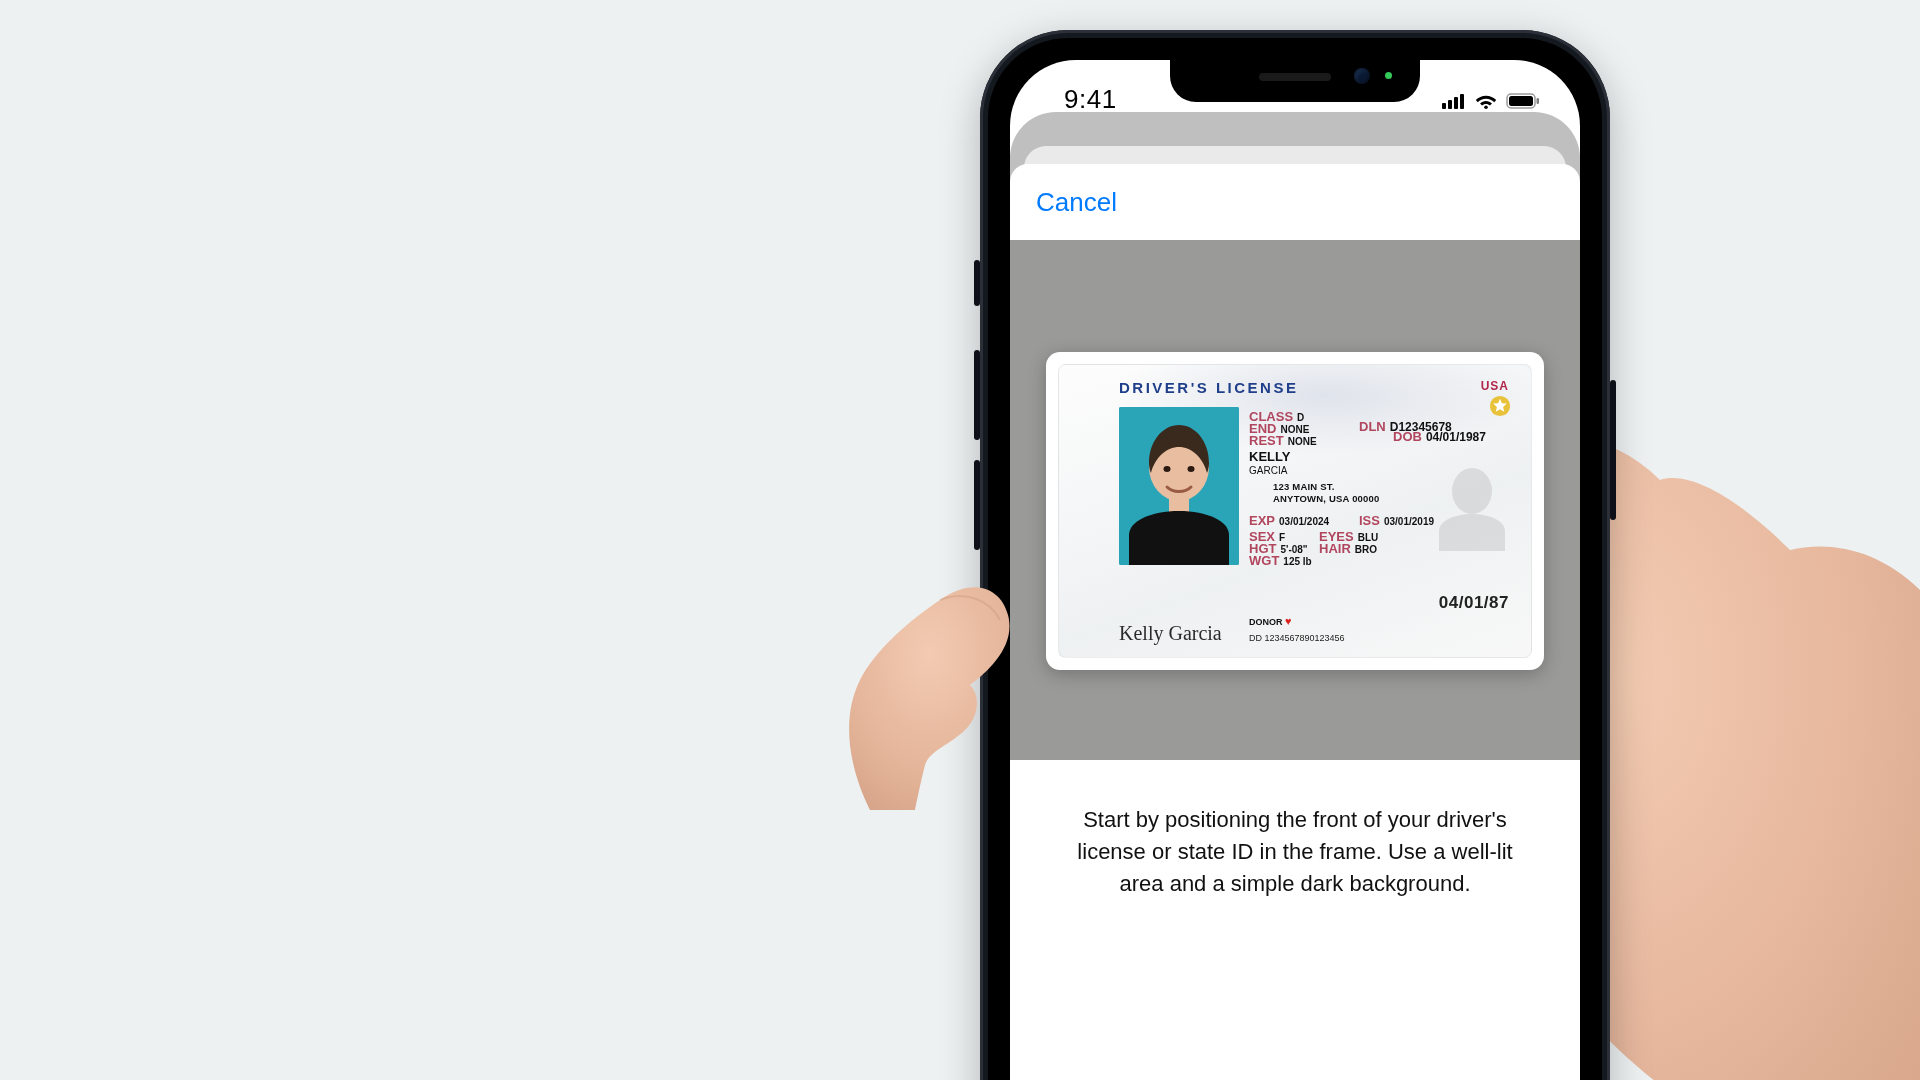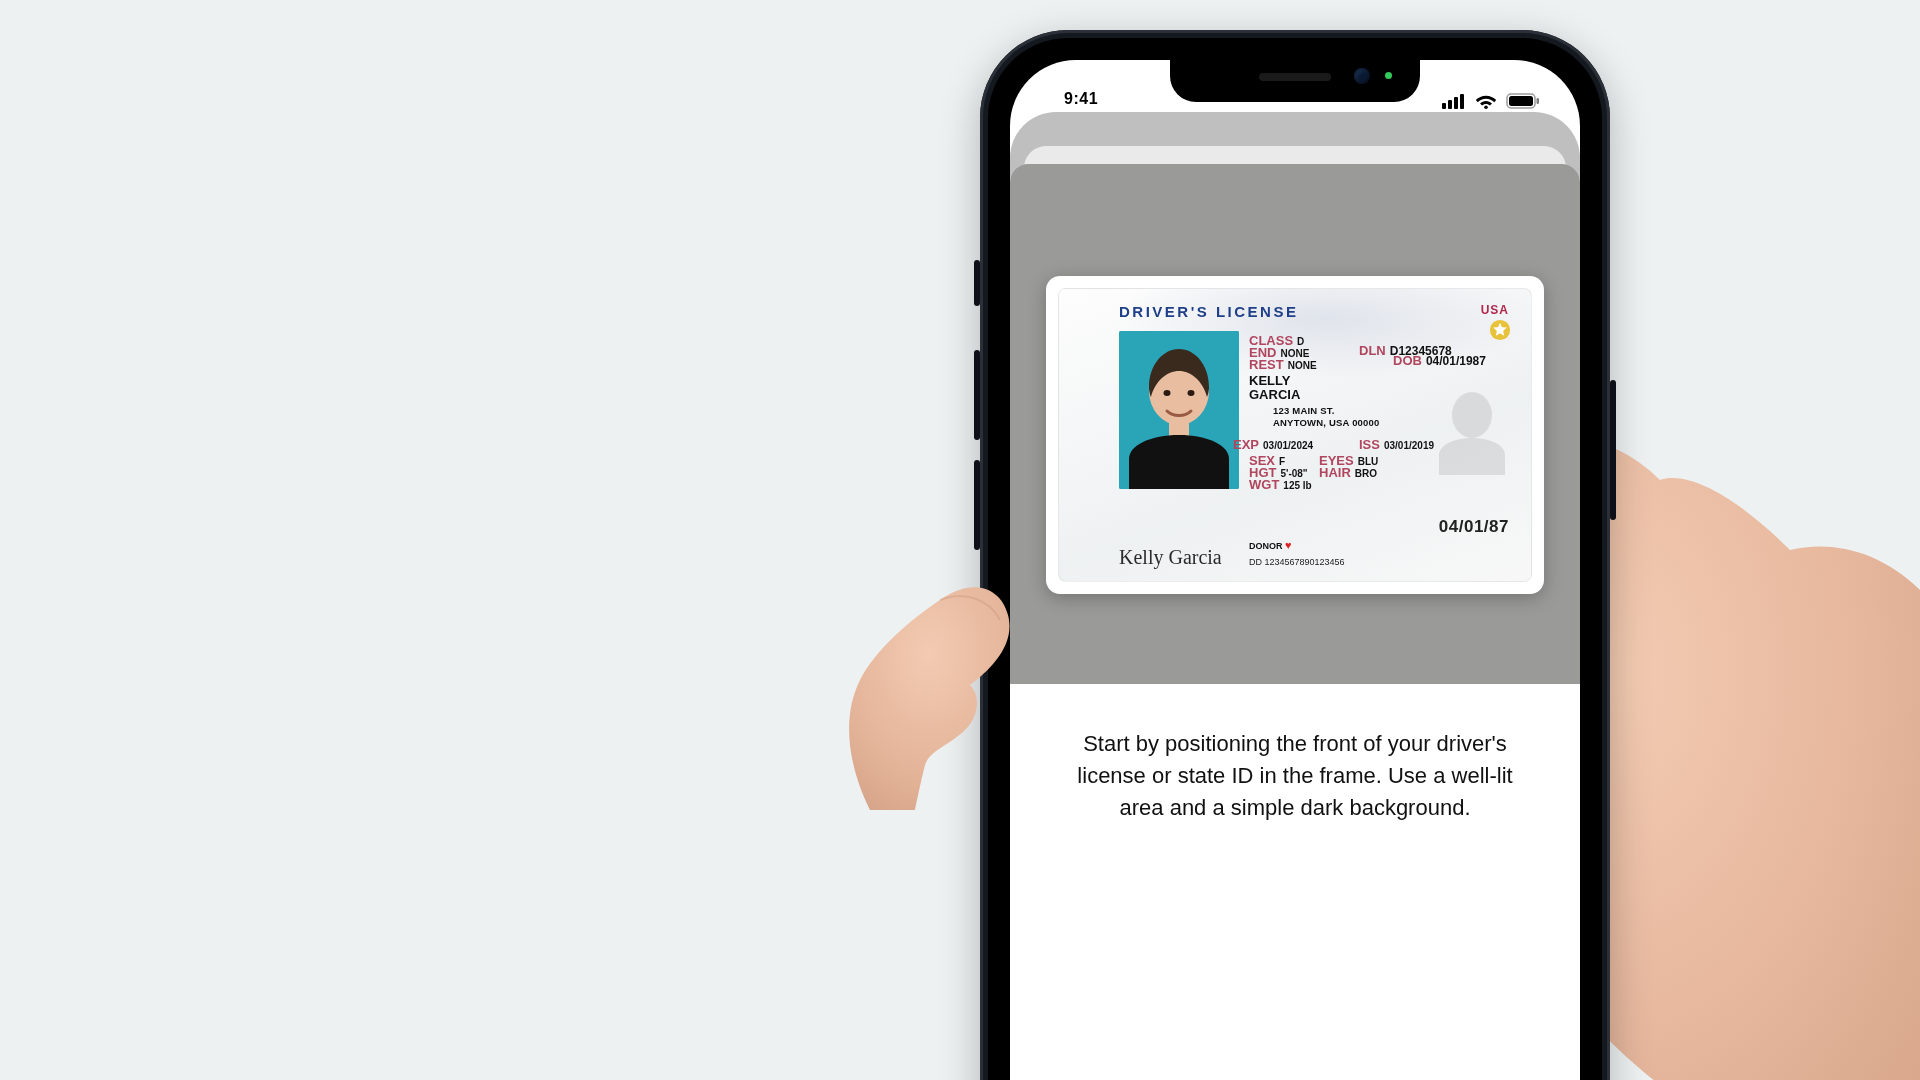--- a/index.html
+++ b/index.html
@@ -82,21 +82,21 @@
 
   
   .status {
     position: absolute; top: 0; left: 0; right: 0;
     height: 66px;
     display: flex; align-items: center; justify-content: space-between;
     padding: 12px 36px 0 36px;
     z-index: 15;
     color: #000;
   }
-  .status-time { font-size: 16px; font-weight: 700; letter-spacing: 0.5px; padding-left: 18px;}
+  .status-time { font-size: 26px; font-weight: 400; letter-spacing: 0.5px; padding-left: 18px;}
   .status-right { display:flex; align-items:center; gap:8px; padding-right:4px; padding-top:4px;}
   .status-right svg { display:block; }
 
   
   .sheet-back {
     position: absolute; top: 52px; left: 0; right: 0; height: 140px;
     background: #bfbfbf;
     border-top-left-radius: 46px; border-top-right-radius: 46px;
     z-index: 5;
   }
@@ -166,21 +166,21 @@
 
   .ghost-photo {
     position:absolute; right:20px; top:90px; width:78px; height:96px; opacity:0.18;
   }
   .ghost-photo svg{width:100%;height:100%;}
 
   .fld { position:absolute; font-size:10px; line-height:12px; white-space:nowrap; }
   .fld .vlbl { color:#b1465f; font-weight:700; font-size:13px; margin-right:4px;}
   .fld .val { color:#111; font-weight:700; font-size:10px;}
   .name1 { font-weight:800; font-size:13px; color:#111;}
-  .name2 { font-weight:700; font-size:13px; color:#111;}
+  .name2 { font-weight:400; font-size:10px; color:#111;}
   .addr  { font-weight:700; font-size:9.5px; color:#111; letter-spacing:0.2px;margin-left:24px;}
 
   .sig { position:absolute; left:60px; bottom:12px; font-family: "Brush Script MT","Segoe Script","Comic Sans MS",cursive; font-size:20px; color:#2b2b2b;}
   .dd  { position:absolute; left:190px; bottom:14px; font-size:9px;}
   .donor { position:absolute; left:190px; bottom:30px; font-size:9px; font-weight:700; color:#111;}
   .donor .heart{ color:#d22; font-size:11px;}
   .bigdate { position:absolute; right:22px; bottom:44px; font-size:17px; font-weight:800; letter-spacing:0.5px;}
 
   
   .instructions { padding: 44px 40px 0 40px; text-align:center; }
@@ -260,20 +260,23 @@
                   <rect x="3" y="3" width="24" height="10" rx="2.5" fill="#000"></rect>
                   <rect x="30.5" y="5" width="2.5" height="6" rx="1.2" fill="#000" opacity="0.5"></rect>
                 </svg>
             </span>
           </div>
         </div>
 
         <div class="sheet-back"></div>
 
         <div class="sheet">
+          <div class="sheet-header">
+            <button class="cancel-btn">Cancel</button>
+          </div>
 
           <div class="camera-area">
             <div class="frame">
               <div class="card">
 
                 <div class="card-title">DRIVER'S LICENSE</div>
                 <div class="card-usa">USA</div>
                 <div class="card-star">
                   <svg viewBox="0 0 24 24">
                       <circle cx="12" cy="12" r="11" fill="#e8c23a"></circle>
@@ -306,21 +309,21 @@
                 <div class="fld" style="left:190px; top:70px;"><span class="vlbl">REST</span><span class="val">NONE</span></div>
 
                 <div class="fld" style="left:300px; top:56px;"><span class="vlbl">DLN</span><span class="val" style="font-size:12px">D12345678</span></div>
                 <div class="fld" style="left:300px; top:66px;padding-left:34px;"><span class="vlbl">DOB</span><span class="val" style="font-size:12px">04/01/1987</span></div>
 
                 <div class="fld name1" style="left:190px; top:86px;">KELLY</div>
                 <div class="fld name2" style="left:190px; top:100px;">GARCIA</div>
                 <div class="fld addr" style="left:190px; top:116px;">123 MAIN ST.</div>
                 <div class="fld addr" style="left:190px; top:128px;">ANYTOWN, USA 00000</div>
 
-                <div class="fld" style="left:174px; top:150px;"><span class="vlbl">EXP</span><span class="val">03/01/2024</span></div>
+                <div class="fld" style="left:190px; top:150px;"><span class="vlbl">EXP</span><span class="val">03/01/2024</span></div>
                 <div class="fld" style="left:300px; top:150px;"><span class="vlbl">ISS</span><span class="val">03/01/2019</span></div>
 
                 <div class="fld" style="left:190px; top:166px;"><span class="vlbl">SEX</span><span class="val">F</span></div>
                 <div class="fld" style="left:260px; top:166px;"><span class="vlbl">EYES</span><span class="val">BLU</span></div>
                 <div class="fld" style="left:190px; top:178px;"><span class="vlbl">HGT</span><span class="val">5'-08"</span></div>
                 <div class="fld" style="left:260px; top:178px;"><span class="vlbl">HAIR</span><span class="val">BRO</span></div>
                 <div class="fld" style="left:190px; top:190px;"><span class="vlbl">WGT</span><span class="val">125 lb</span></div>
 
                 <div class="donor"><span>DONOR</span> <span class="heart">♥</span></div>
                 <div class="bigdate">04/01/87</div>

